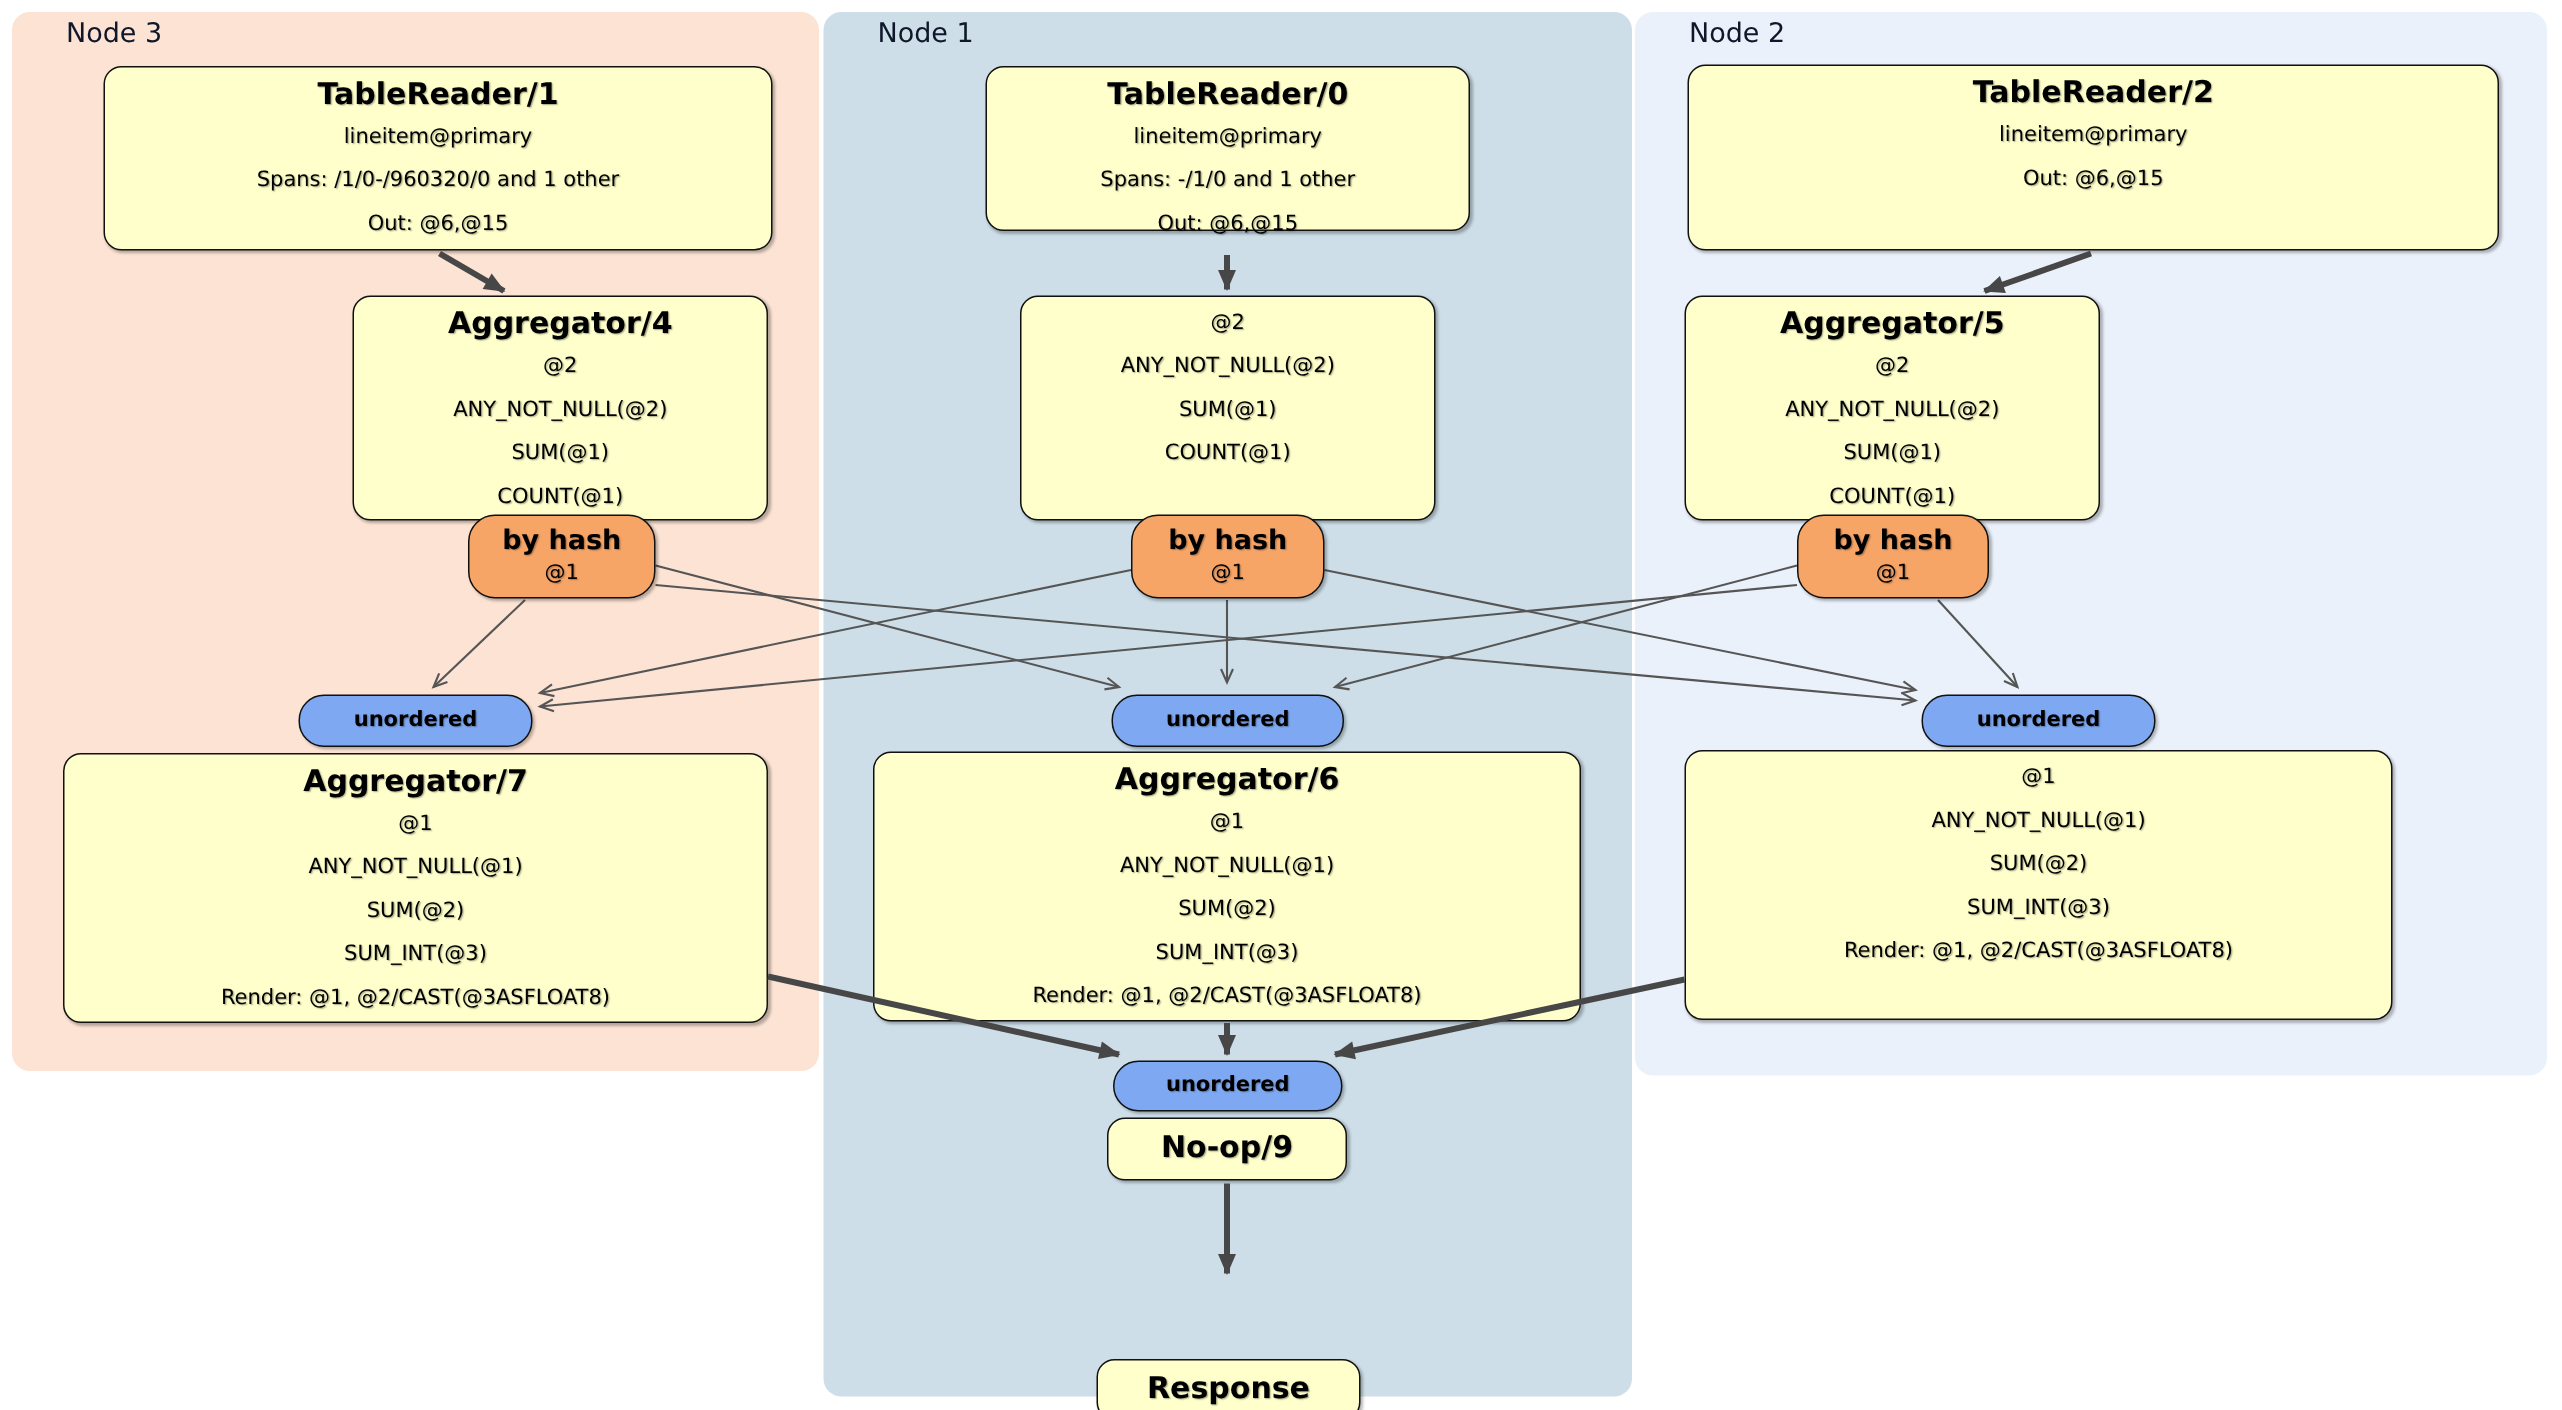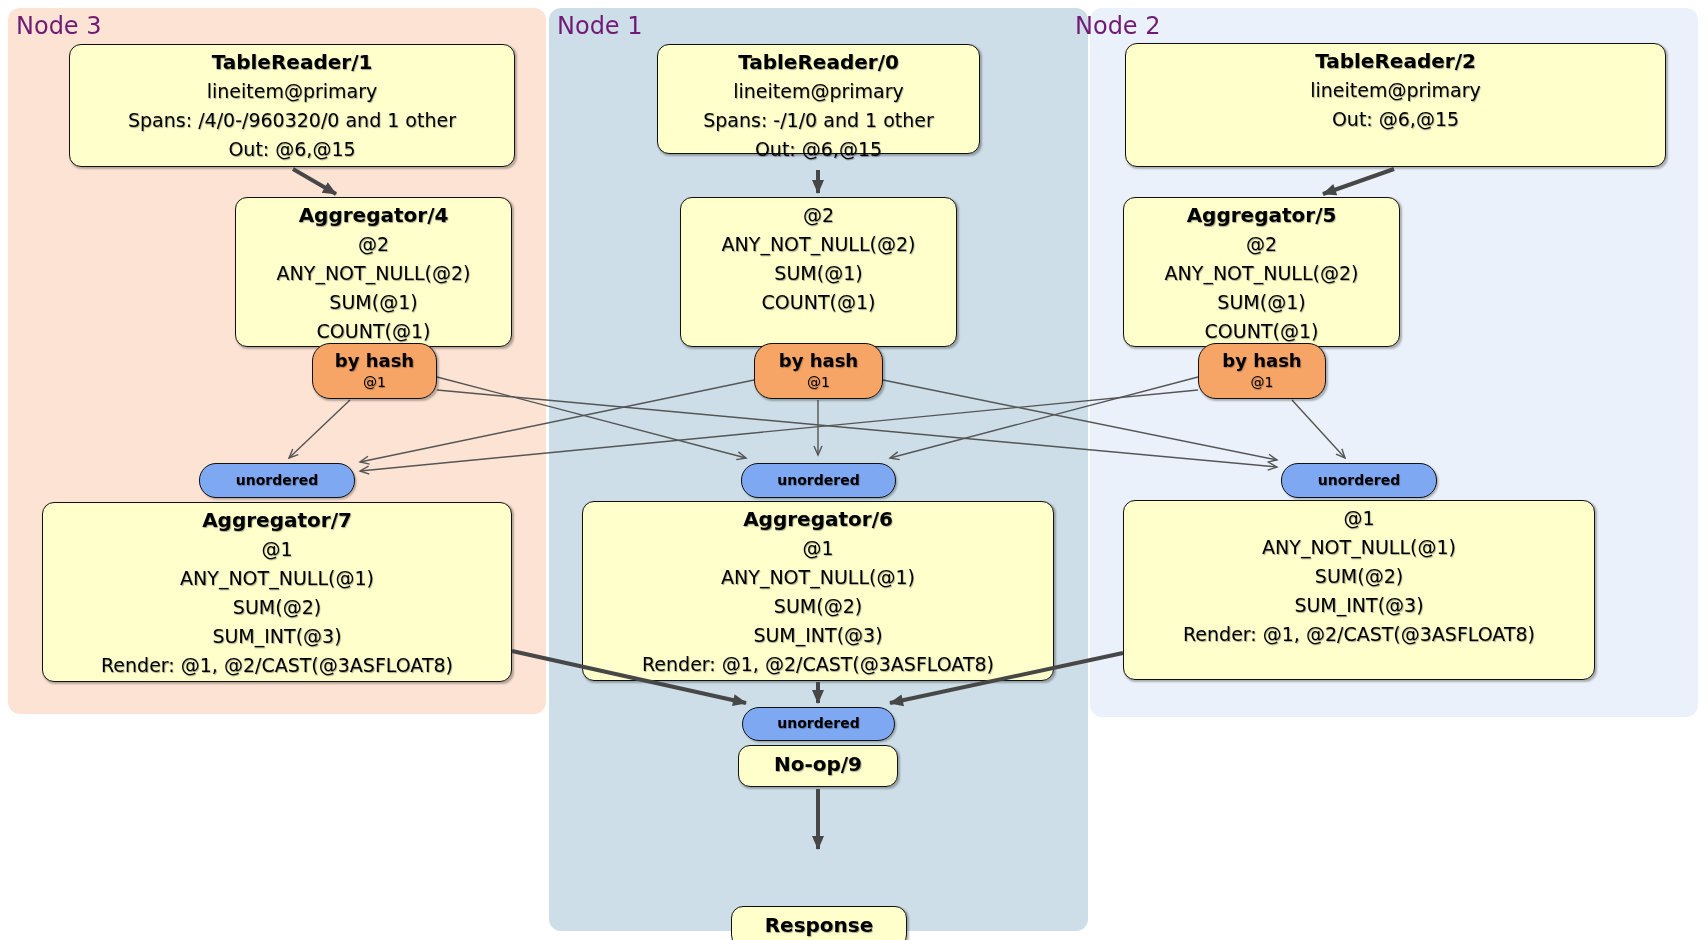--- a/index.html
+++ b/index.html
@@ -1,30 +1,30 @@
 <!DOCTYPE html>
 <html><head>
 <meta charset="utf-8">
 <style>
   html,body { margin:0; padding:0; background:#ffffff; }
   #stage {
     position:relative; width:1708px; height:940px; overflow:hidden;
     font-family:"DejaVu Sans","Liberation Sans",sans-serif; color:#000;
   }
   .region { position:absolute; border-radius:12px; z-index:0; }
-  .region-label { position:absolute; font-size:24px; color:#701a75; z-index:1; }
+  .region-label { position:absolute; font-size:18px; color:#0f172a; z-index:1;margin-left:28px; }
   .box {
     position:absolute; background:#ffffcc; border:1.7px solid #111;
     border-radius:12px; text-align:center; z-index:2; box-sizing:border-box;
     box-shadow:1.5px 1.5px 2px rgba(0,0,0,0.28);
     text-shadow:0.8px 0.8px 1px rgba(0,0,0,0.35);
     padding-top:3px;
   }
   .box .title { font-weight:bold; font-size:20px; line-height:29px; white-space:nowrap; }
-  .box .line  { font-size:19px; line-height:29px; white-space:nowrap; }
+  .box .line  { font-size:14px; line-height:29px; white-space:nowrap; }
   .smallbox .title { line-height:36px; }
   #edges { position:absolute; left:0; top:0; z-index:3; pointer-events:none; }
   .pill-hash {
     position:absolute; background:#f7a567; border:1.8px solid #111;
     border-radius:18px; text-align:center; z-index:4; box-sizing:border-box;
     box-shadow:1.5px 1.5px 2px rgba(0,0,0,0.28);
     text-shadow:0.8px 0.8px 1px rgba(0,0,0,0.3); padding-top:4px;
   }
   .pill-hash .ph-label { font-weight:bold; font-size:18px; line-height:25px; }
   .pill-hash .ph-sub   { font-size:14px; line-height:18px; }
@@ -40,26 +40,26 @@
 <body>
 
 <div id="stage">
 
   <div class="region" style="left:8px; top:8px; width:538px; height:706px; background:#fce3d4;"></div>
   <div class="region" style="left:549px; top:8px; width:539px; height:923px; background:#cddee8;"></div>
   <div class="region" style="left:1090px; top:8px; width:608px; height:709px; background:#ebf1fa;"></div>
 
   <div class="region-label" style="left:16px; top:12px;">Node 3</div>
   <div class="region-label" style="left:557px; top:12px;">Node 1</div>
-  <div class="region-label" style="left:1075px; top:12px;">Node 2</div>
+  <div class="region-label" style="left:1098px; top:12px;">Node 2</div>
 
   <div class="box" style="left:69px; top:44px; width:446px; height:123px;text-align:center;">
     <div class="title">TableReader/1</div>
     <div class="line">lineitem@primary</div>
-    <div class="line">Spans: /4/0-/960320/0 and 1 other</div>
+    <div class="line">Spans: /1/0-/960320/0 and 1 other</div>
     <div class="line">Out: @6,@15</div>
   </div>
 
   <div class="box" style="left:657px; top:44px; width:323px; height:110px;">
     <div class="title">TableReader/0</div>
     <div class="line">lineitem@primary</div>
     <div class="line">Spans: -/1/0 and 1 other</div>
     <div class="line">Out: @6,@15</div>
   </div>
 

